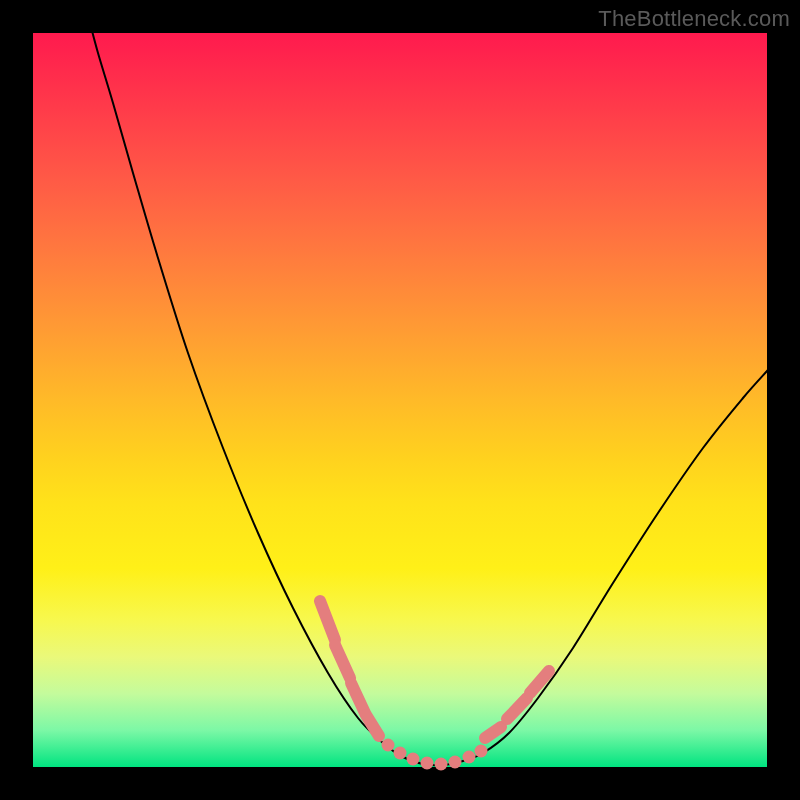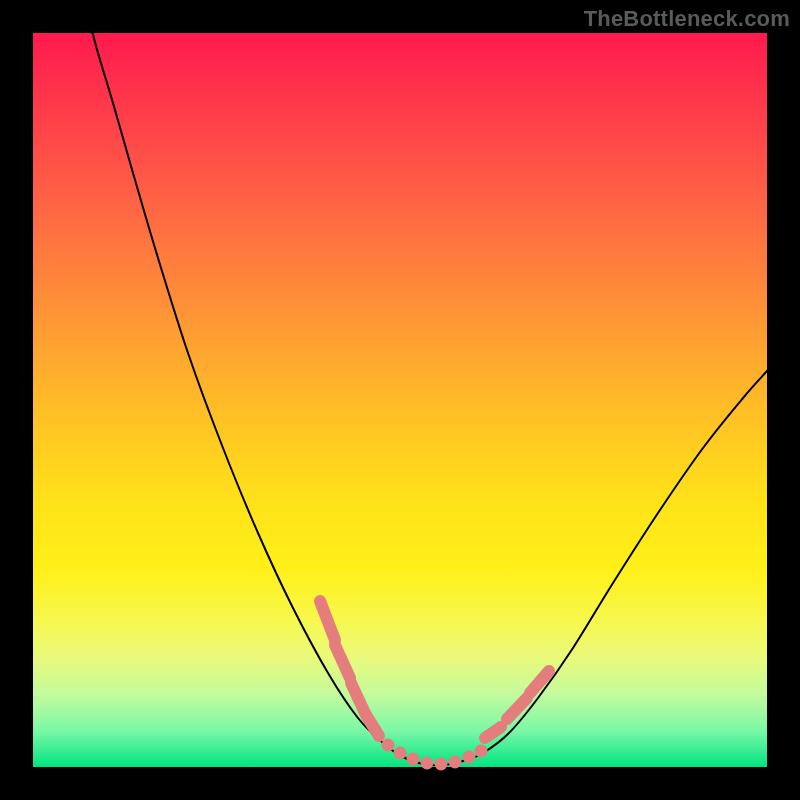--- a/index.html
+++ b/index.html
@@ -15,21 +15,21 @@
     position: relative;
     width: 800px;
     height: 800px;
     background: #000;
   }
   .watermark {
     position: absolute;
     top: 6px;
     right: 10px;
     font-size: 22px;
-    font-weight: 700;
+    font-weight: 400;
     color: #5a5a5a;
     letter-spacing: 0.2px;
     z-index: 10;
   }
   .plot-area {
     position: absolute;
     left: 33px;
     top: 33px;
     width: 734px;
     height: 734px;

